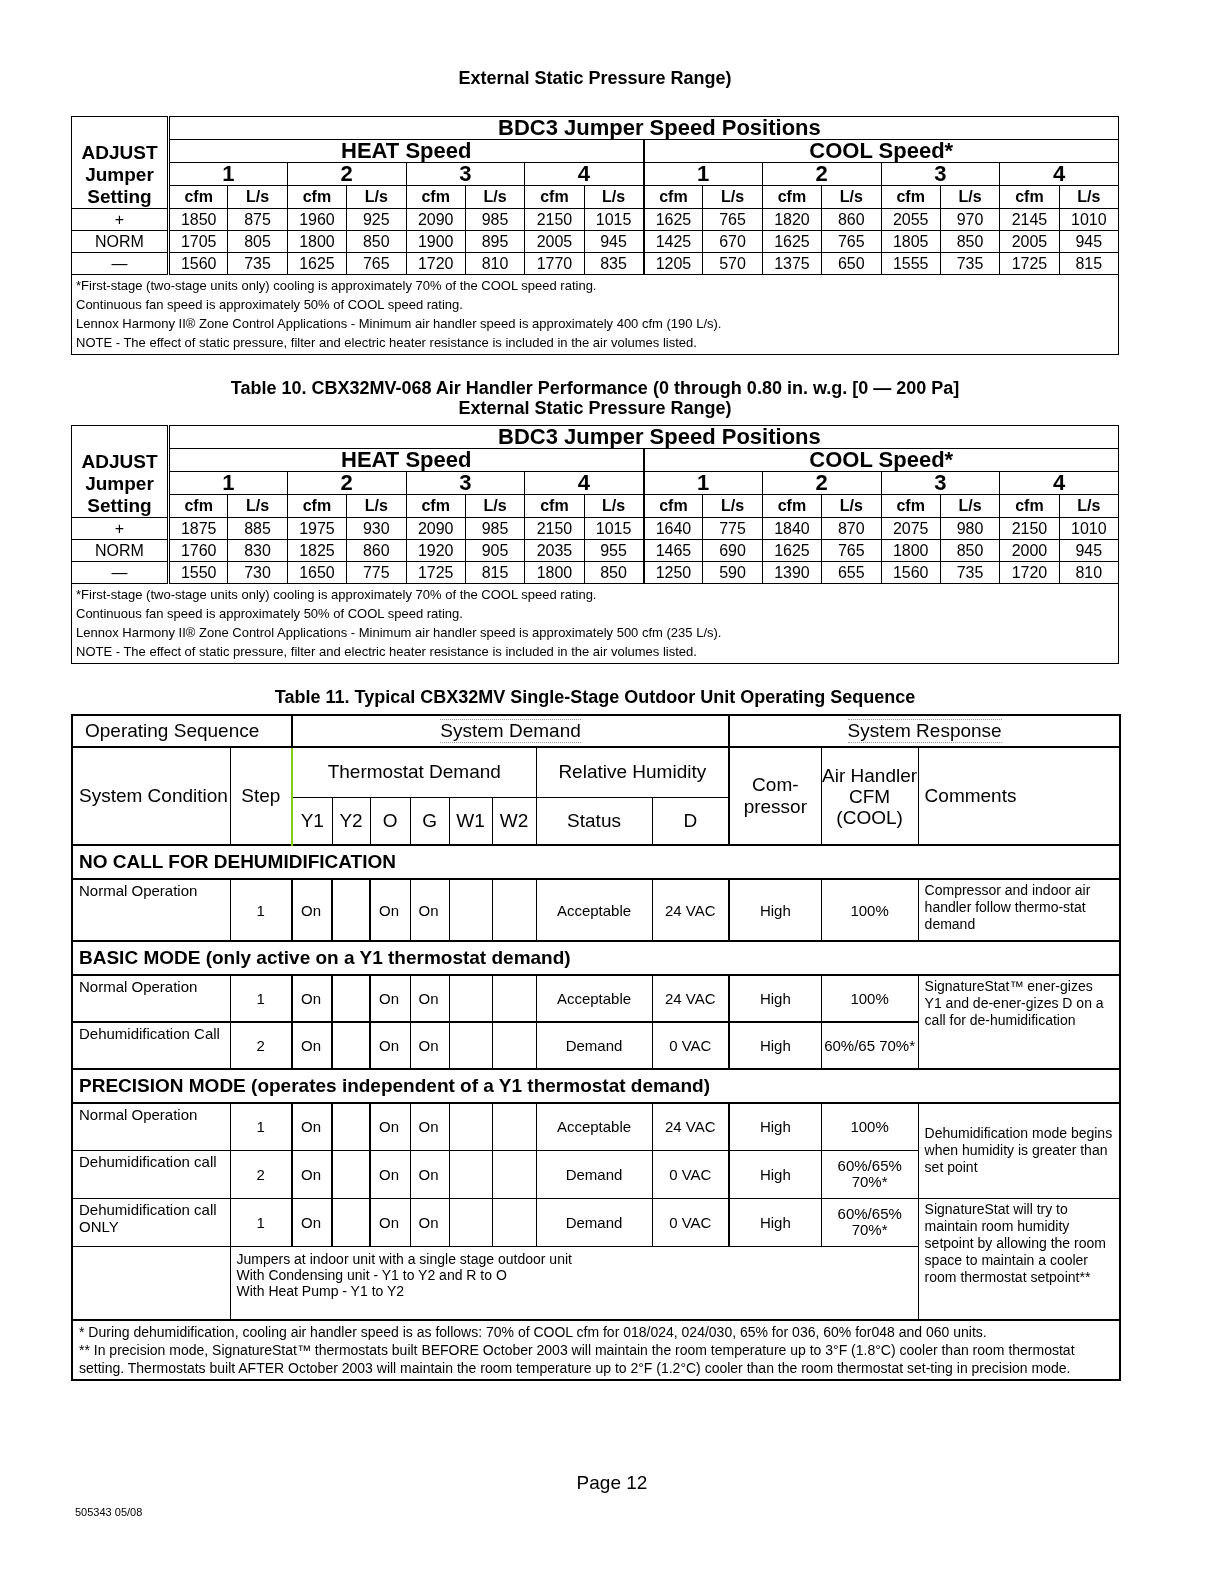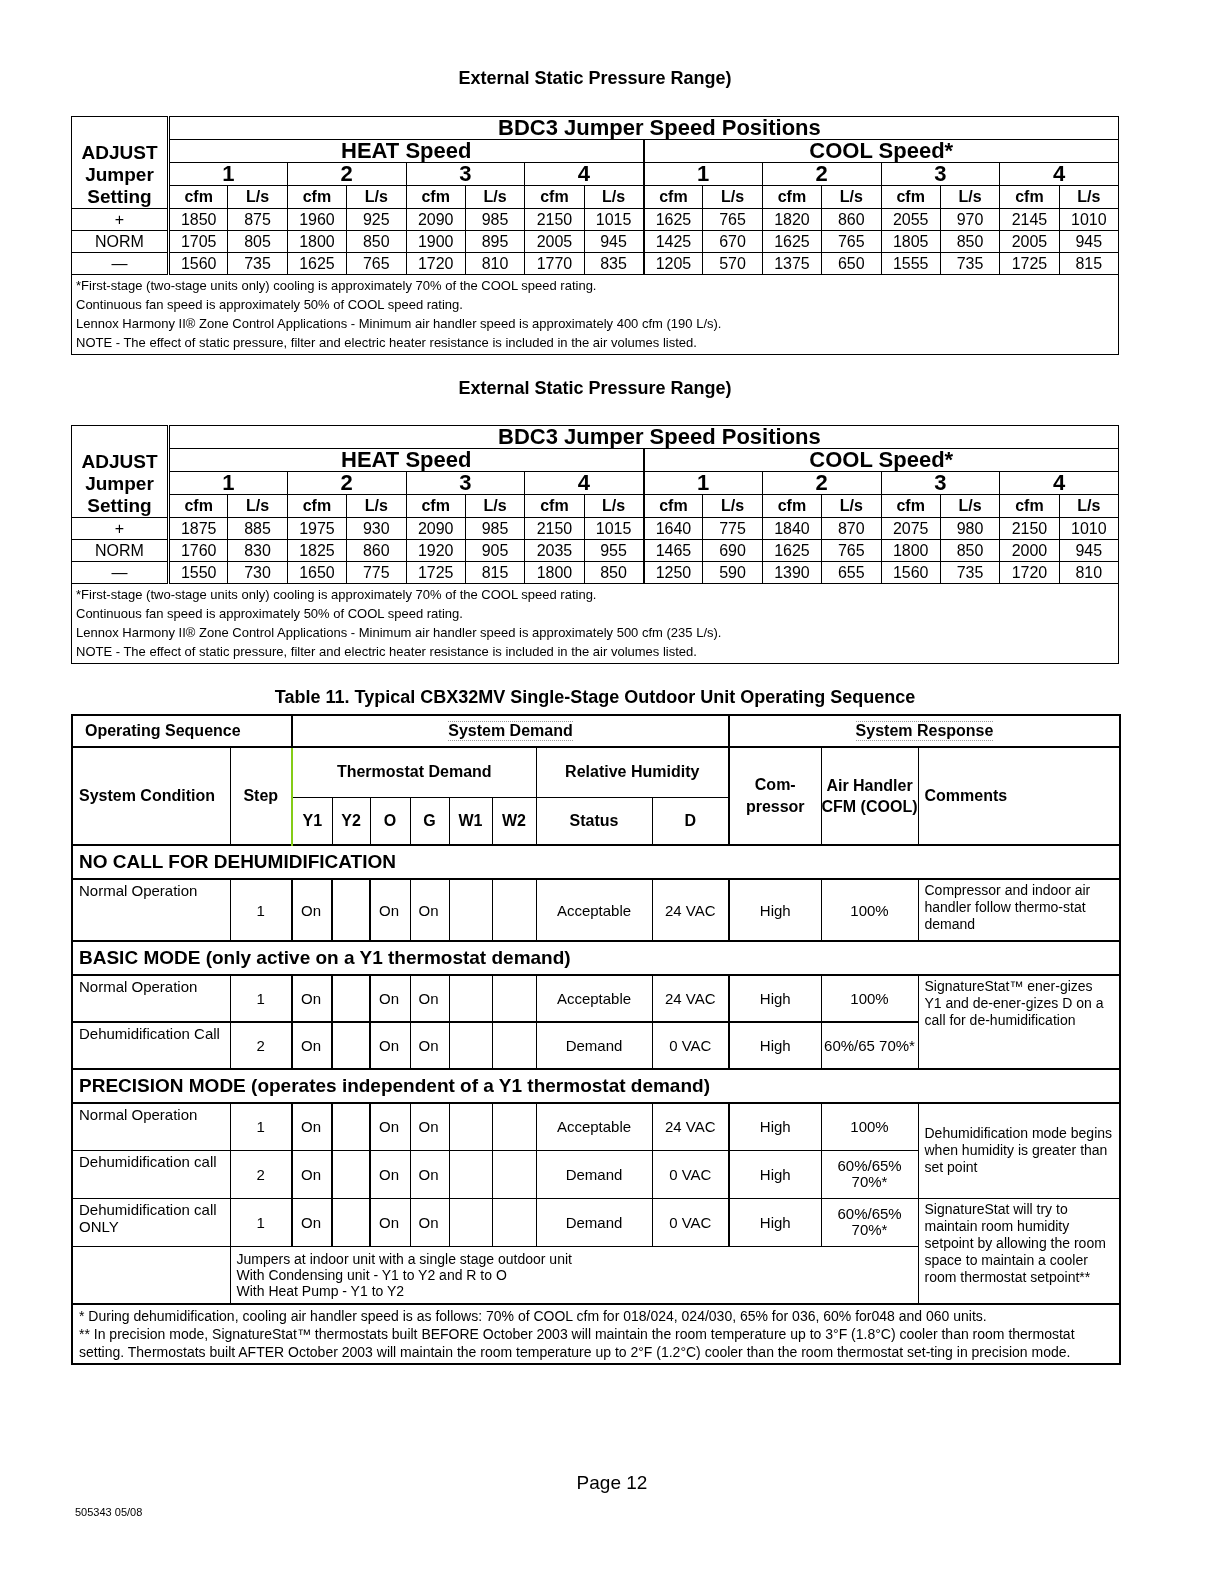--- a/index.html
+++ b/index.html
@@ -6,21 +6,21 @@
   body { width:1224px; height:1584px; position:relative; font-family:"Liberation Sans", sans-serif; color:#000; }
   .caption { position:absolute; left:70px; width:1050px; text-align:center; font-weight:bold; font-size:18px; line-height:20px; }
   table { border-collapse:collapse; position:absolute; left:71px; width:1048px; table-layout:fixed; }
   td, th { border:1px solid #000; padding:0; }
   .perf th { font-weight:bold; font-size:22px; height:22px; line-height:20px; }
   .perf td.v { font-size:16px; text-align:center; height:21px; line-height:20px; }
   .perf .adj { text-align:center; font-weight:bold; font-size:19px; line-height:22px; vertical-align:bottom; border-right:3px double #000; }
   .perf .sub { font-size:16px; }
   .perf .rowlbl { border-right:3px double #000; text-align:center; font-size:16px; }
   .perf .notes { font-size:13px; line-height:19px; padding:1px 4px 2px 4px; text-align:left;margin-top:43px; }
-  .seq th { font-weight:bold; font-size:16px;border-radius:14px; }
+  .seq th { font-weight:normal; font-size:19px;border-radius:14px; }
   .seq td { font-size:15px; }
   .seq .sec { font-weight:bold; font-size:19px; text-align:left; padding:2px 6px; height:28px; border-top:2px solid #000; }
   .seq .cond { text-align:left; padding:2px 6px; line-height:17px; vertical-align:top; }
   .seq .c { text-align:center; }
   .seq .l { text-align:left; padding-left:8px; }
   .seq .cmt { text-align:left; padding:2px 6px; line-height:17px; font-size:14px; vertical-align:top; }
   .seq .foot { font-size:14px; line-height:18px; padding:2px 6px; text-align:left; }
   .seq .hdr1 { height:30px; text-align:left; padding-left:12px; }
   .dotted { border-top:1px dotted #999; border-bottom:1px dotted #999; display:inline-block; }
   .page { position:absolute; left:0; width:1224px; top:1472px; text-align:center; font-size:19px; }
@@ -155,20 +155,21 @@
           <div>*First-stage (two-stage units only) cooling is approximately 70% of the COOL speed rating.</div>
           <div>Continuous fan speed is approximately 50% of COOL speed rating.</div>
           <div>Lennox Harmony II® Zone Control Applications - Minimum air handler speed is approximately 400 cfm (190 L/s).</div>
           <div>NOTE - The effect of static pressure, filter and electric heater resistance is included in the air volumes listed.</div>
         </td>
       </tr>
     </tbody>
   </table>
 
 <div class="caption" style="top:378px;">
+  <div>Table 10. CBX32MV-068 Air Handler Performance (0 through 0.80 in. w.g. [0 — 200 Pa]</div>
   <div>External Static Pressure Range)</div>
 </div>
 <table class="perf" id="t10" style="top:425px;">
     <colgroup>
       <col style="width:97px">
       <col>
       <col>
       <col>
       <col>
       <col>
@@ -428,21 +429,21 @@
     <td class="l" style="border-left:2px solid #000;">On</td>
     <td class="l">On</td>
     <td></td>
     <td></td>
     <td class="c">Demand</td>
     <td class="c" style="border-right:2px solid #000;">0 VAC</td>
     <td class="c">High</td>
     <td class="c" style="line-height:16px; padding:0 16px;">60%/65% 70%*</td>
     <td class="cmt" rowspan="2">SignatureStat will try to maintain room humidity setpoint by allowing the room space to maintain a cooler room thermostat setpoint**</td>
   </tr>
-  <tr style="height:58px;">
+  <tr style="height:74px;">
     <td></td>
     <td colspan="11" style="font-size:14px; line-height:16px; vertical-align:top; padding:4px 6px;">
       <div>Jumpers at indoor unit with a single stage outdoor unit</div>
       <div>With Condensing unit - Y1 to Y2 and R to O</div>
       <div>With Heat Pump - Y1 to Y2</div>
     </td>
   </tr>
   <tr>
     <td colspan="13" class="foot" style="border-top:2px solid #000;">
       <div>* During dehumidification, cooling air handler speed is as follows: 70% of COOL cfm for 018/024, 024/030, 65% for 036, 60% for048 and 060 units.</div>

